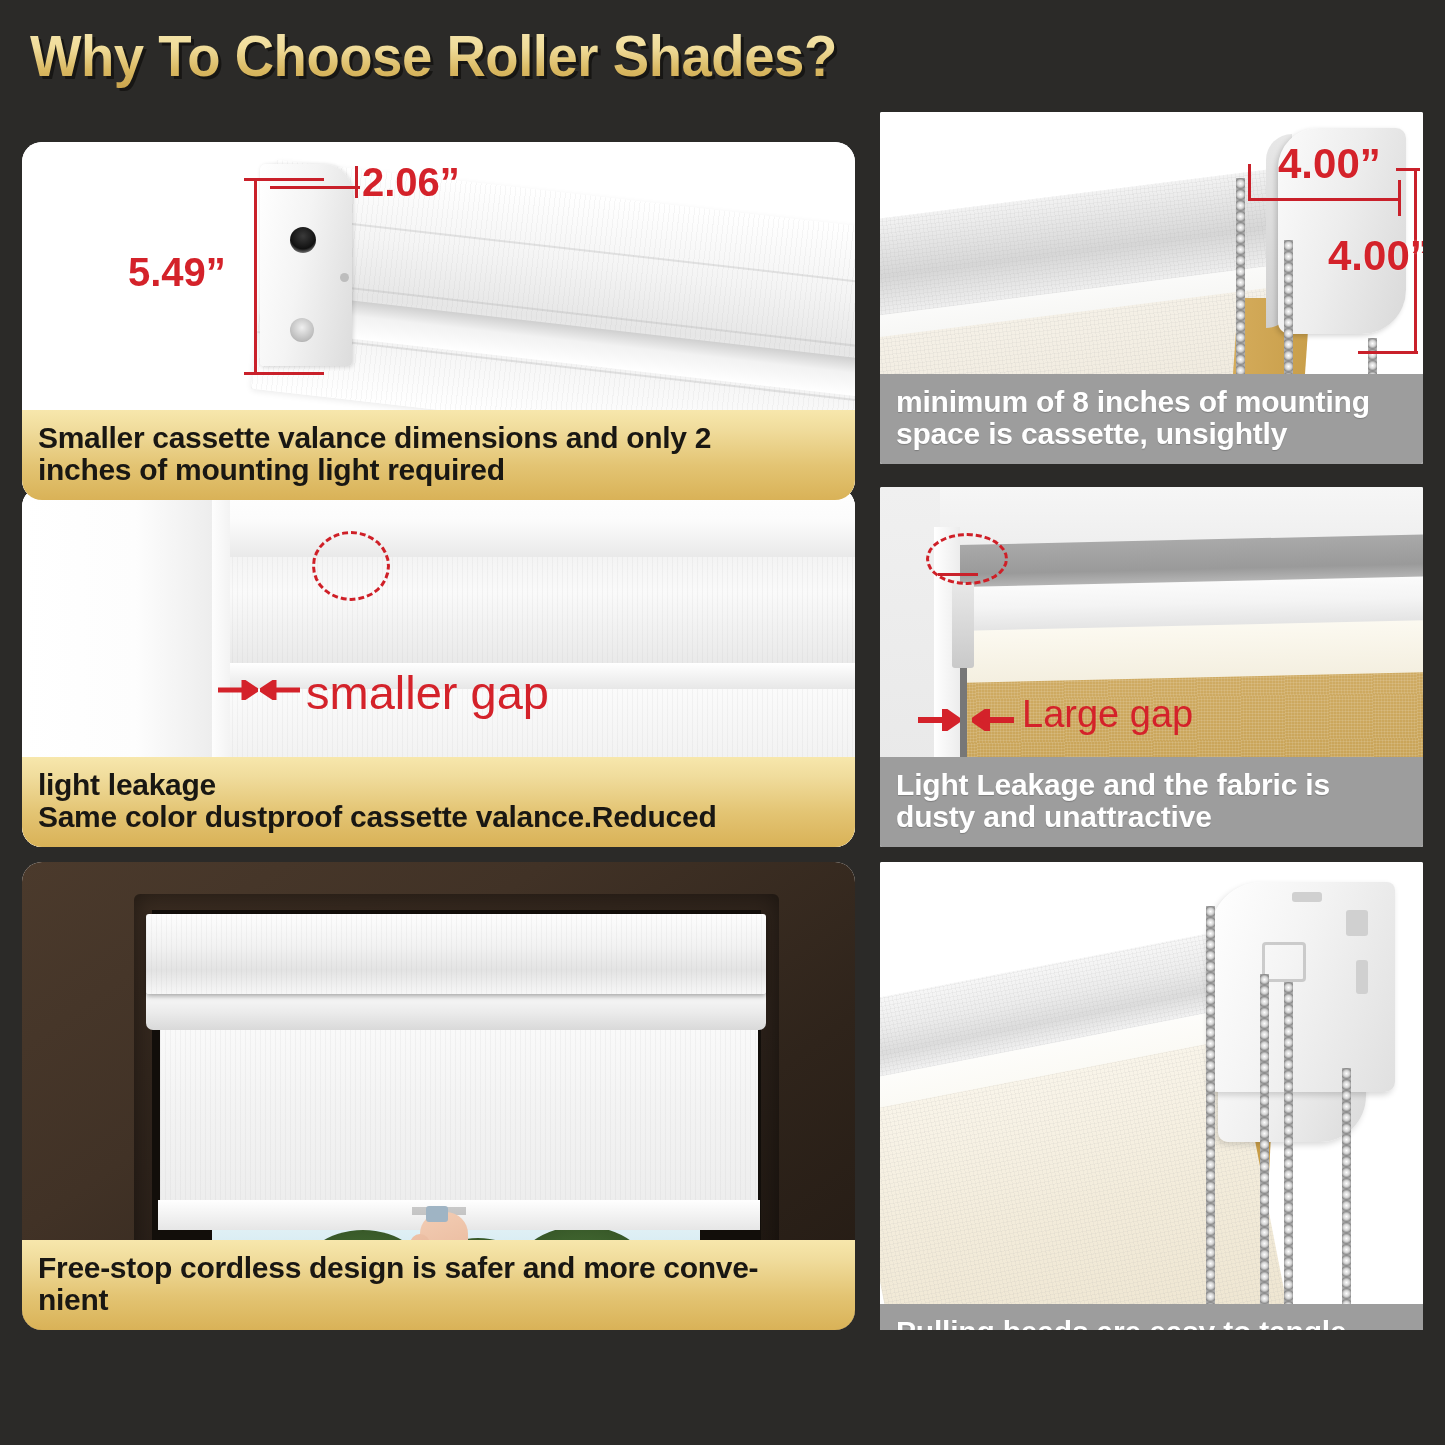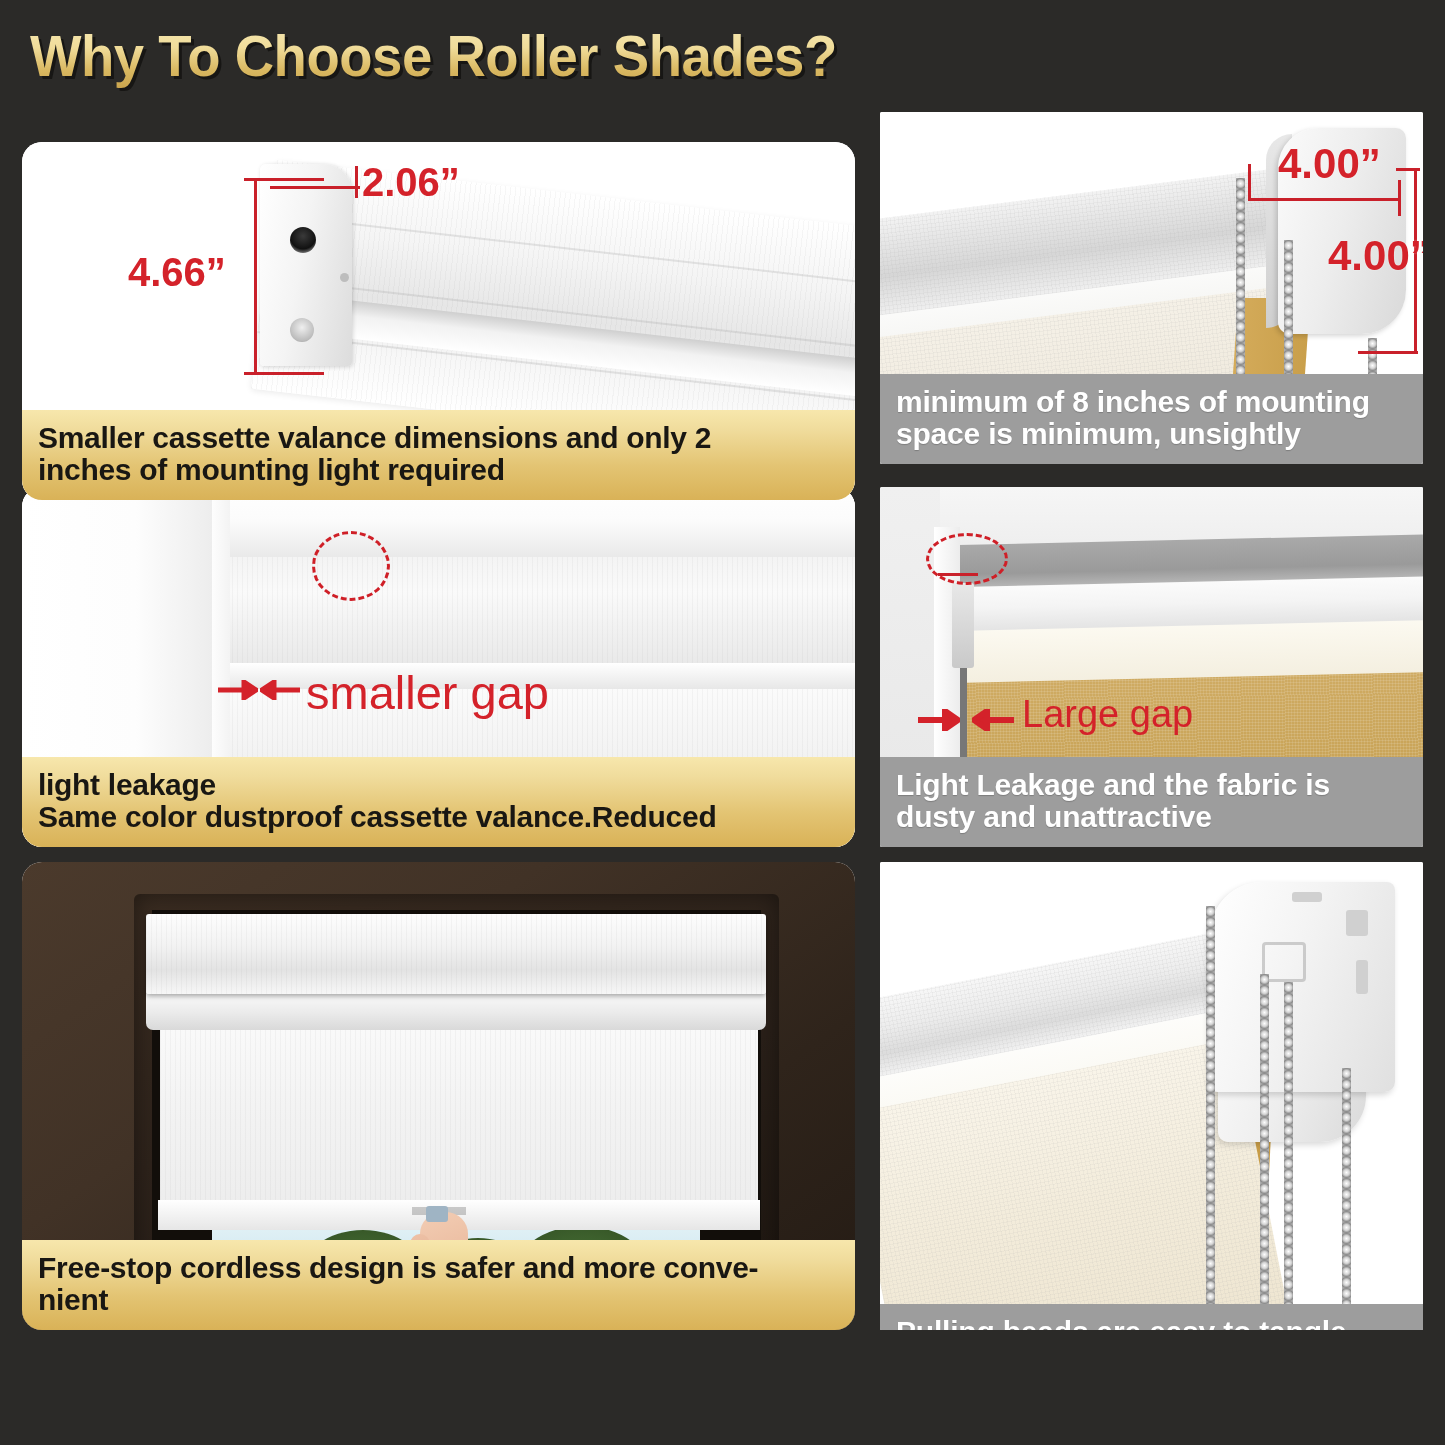--- a/index.html
+++ b/index.html
@@ -414,21 +414,21 @@
       <div class="hole2"></div>
       <div class="screw"></div>
 
       <div class="dimline" style="left:232px; top:36px; width:3px; height:196px;"></div>
       <div class="dimline" style="left:222px; top:36px; width:80px; height:3px;"></div>
       <div class="dimline" style="left:222px; top:230px; width:80px; height:3px;"></div>
       <div class="dimline" style="left:248px; top:44px; width:90px; height:3px;"></div>
       <div class="dimline" style="left:333px; top:24px; width:3px; height:32px;"></div>
 
       <div class="dimtext" style="left:340px; top:18px; font-size:40px;">2.06”</div>
-      <div class="dimtext" style="left:106px; top:108px; font-size:40px;">4.66”</div>
+      <div class="dimtext" style="left:106px; top:108px; font-size:40px;">5.49”</div>
     </div>
 
     <div class="cap gold">
       <span class="ln">Smaller cassette valance dimensions and only 2</span>
       <span class="ln">inches of mounting light required</span>
     </div>
   </div>
 
   <div class="panel right" id="p2">
     <div class="photo">
@@ -453,21 +453,21 @@
       <div class="dimtext" style="left:398px; top:28px; font-size:42px;">4.00”</div>
 
       <div class="dimline" style="left:534px; top:56px; width:3px; height:186px;"></div>
       <div class="dimline" style="left:516px; top:56px; width:24px; height:3px;"></div>
       <div class="dimline" style="left:478px; top:239px; width:60px; height:3px;"></div>
       <div class="dimtext" style="left:448px; top:120px; font-size:42px;">4.00”</div>
     </div>
 
     <div class="cap gray">
       <span class="ln">minimum of 8 inches of mounting</span>
-      <span class="ln">space is minimum, unsightly</span>
+      <span class="ln">space is cassette, unsightly</span>
     </div>
   </div>
 
   <div class="panel left" id="p3">
     <div class="photo">
       <div class="wall"></div>
       <div class="shadeBot">
           <div class="tex"></div>
         </div>
       <div class="rail"></div>

